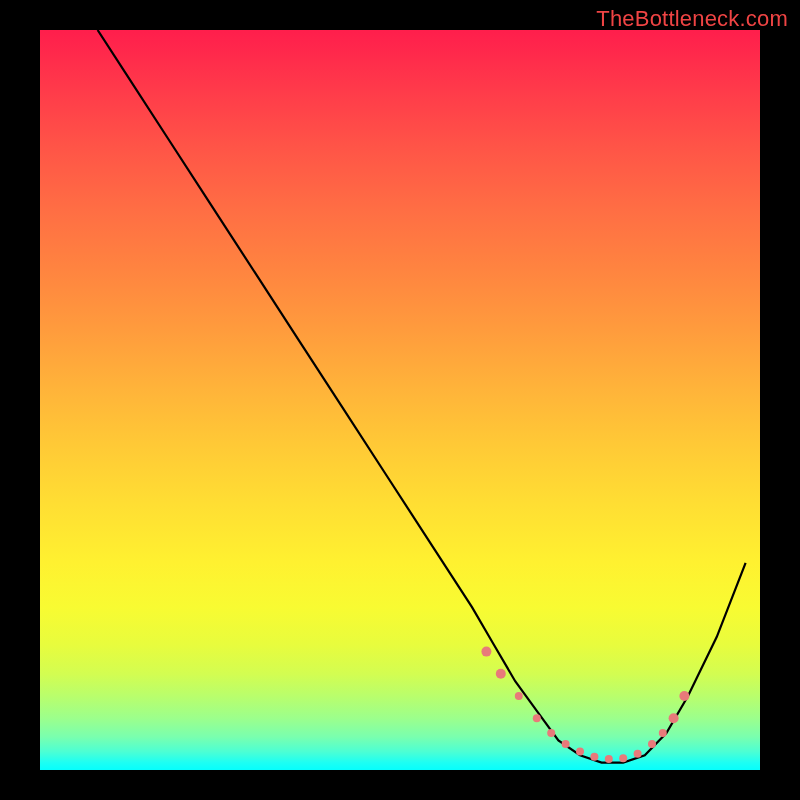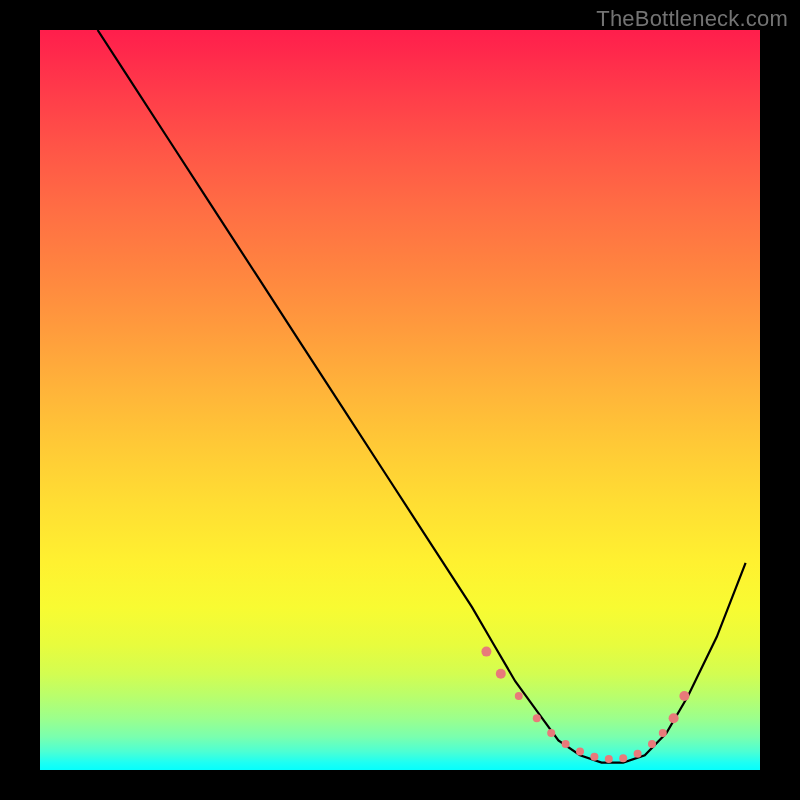--- a/index.html
+++ b/index.html
@@ -52,21 +52,21 @@
       #7affae 95.5%,
       #4dffd3 97.5%,
       #1dfff3 99%,
       #06fffd 100%
     );
   }
   .watermark {
     position: absolute;
     top: 6px;
     right: 12px;
-    color: #737373;
+    color: #ef4444;
     font-size: 22px;
     font-weight: 500;
     letter-spacing: 0.2px;
     margin-left: 16px;
   }
   svg.curve {
     position: absolute;
     left: 0;
     top: 0;
   }

